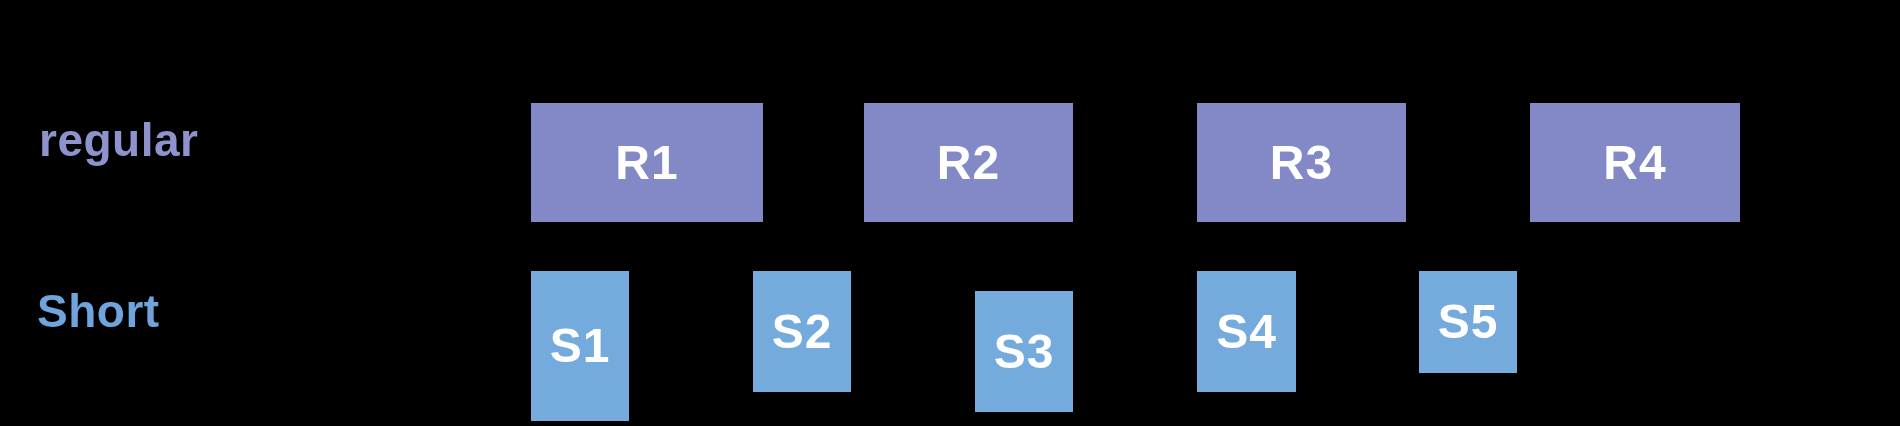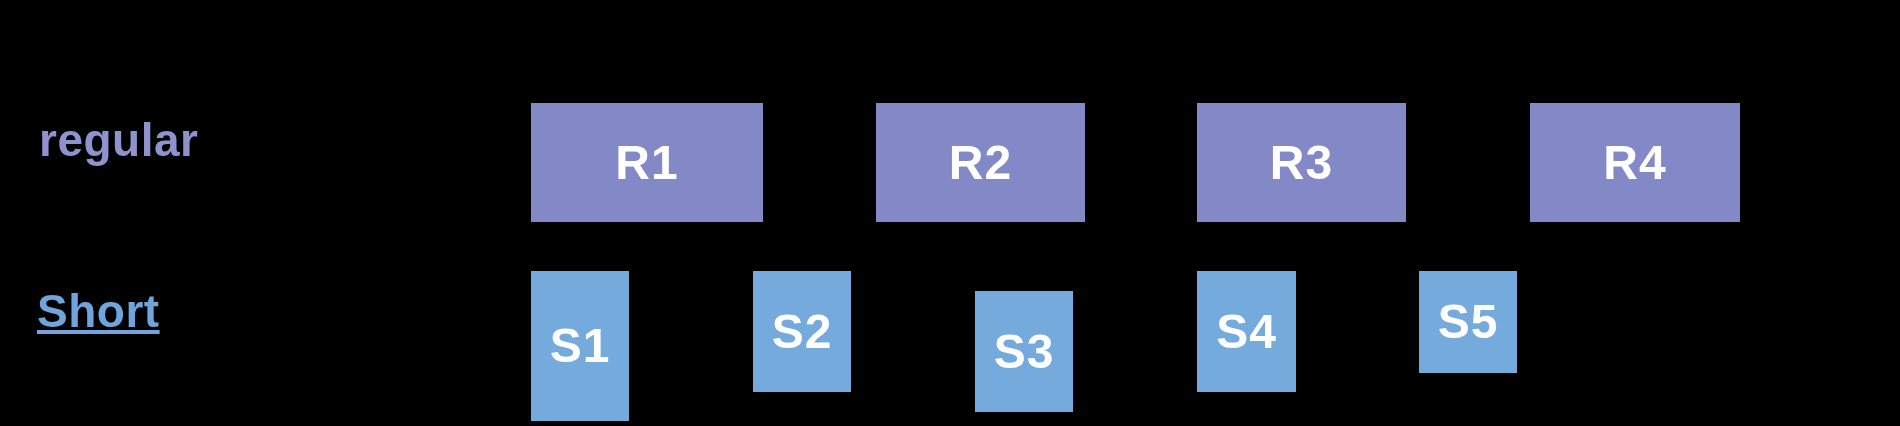--- a/index.html
+++ b/index.html
@@ -27,21 +27,20 @@
     letter-spacing: 0.5px;
     white-space: nowrap;
   }
   #label-regular {
     left: 39px;
     top: 117px;
   }
   #label-short {
     left: 37px;
     top: 288px;
-    text-decoration: underline;
   }
   .task-box {
     position: absolute;
     display: flex;
     align-items: center;
     justify-content: center;
     color: #ffffff;
     font-size: 48px;
     font-weight: 600;
     letter-spacing: 1px;
@@ -49,21 +48,21 @@
   }
 </style>
 </head>
 <body>
 
 <div class="canvas" style="background: rgb(0, 0, 0);">
   <div class="row-label" id="label-regular" style="color: rgb(142, 147, 206);">regular</div>
   <div class="row-label" id="label-short" style="color: rgb(111, 164, 220);">Short</div>
   <div id="boxes-layer">
       <div class="task-box" style="left: 531px; top: 103px; width: 232px; height: 119px; background: rgb(130, 137, 198); color: rgb(255, 255, 255);">R1</div>
-      <div class="task-box" style="left: 864px; top: 103px; width: 209px; height: 119px; background: rgb(130, 137, 198); color: rgb(255, 255, 255); margin-left: 12px;">R2</div>
+      <div class="task-box" style="left: 864px; top: 103px; width: 209px; height: 119px; background: rgb(130, 137, 198); color: rgb(255, 255, 255);">R2</div>
       <div class="task-box" style="left: 1197px; top: 103px; width: 209px; height: 119px; background: rgb(130, 137, 198); color: rgb(255, 255, 255);">R3</div>
       <div class="task-box" style="left: 1530px; top: 103px; width: 210px; height: 119px; background: rgb(130, 137, 198); color: rgb(255, 255, 255);">R4</div>
       <div class="task-box" style="left: 531px; top: 271px; width: 98px; height: 150px; background: rgb(116, 170, 220); color: rgb(255, 255, 255);">S1</div>
       <div class="task-box" style="left: 753px; top: 271px; width: 98px; height: 121px; background: rgb(116, 170, 220); color: rgb(255, 255, 255);">S2</div>
       <div class="task-box" style="left: 975px; top: 271px; width: 98px; height: 121px; background: rgb(116, 170, 220); color: rgb(255, 255, 255); margin-top: 20px;">S3</div>
       <div class="task-box" style="left: 1197px; top: 271px; width: 99px; height: 121px; background: rgb(116, 170, 220); color: rgb(255, 255, 255);">S4</div>
       <div class="task-box" style="left: 1419px; top: 271px; width: 98px; height: 102px; background: rgb(116, 170, 220); color: rgb(255, 255, 255);">S5</div>
     </div>
 </div>
 

